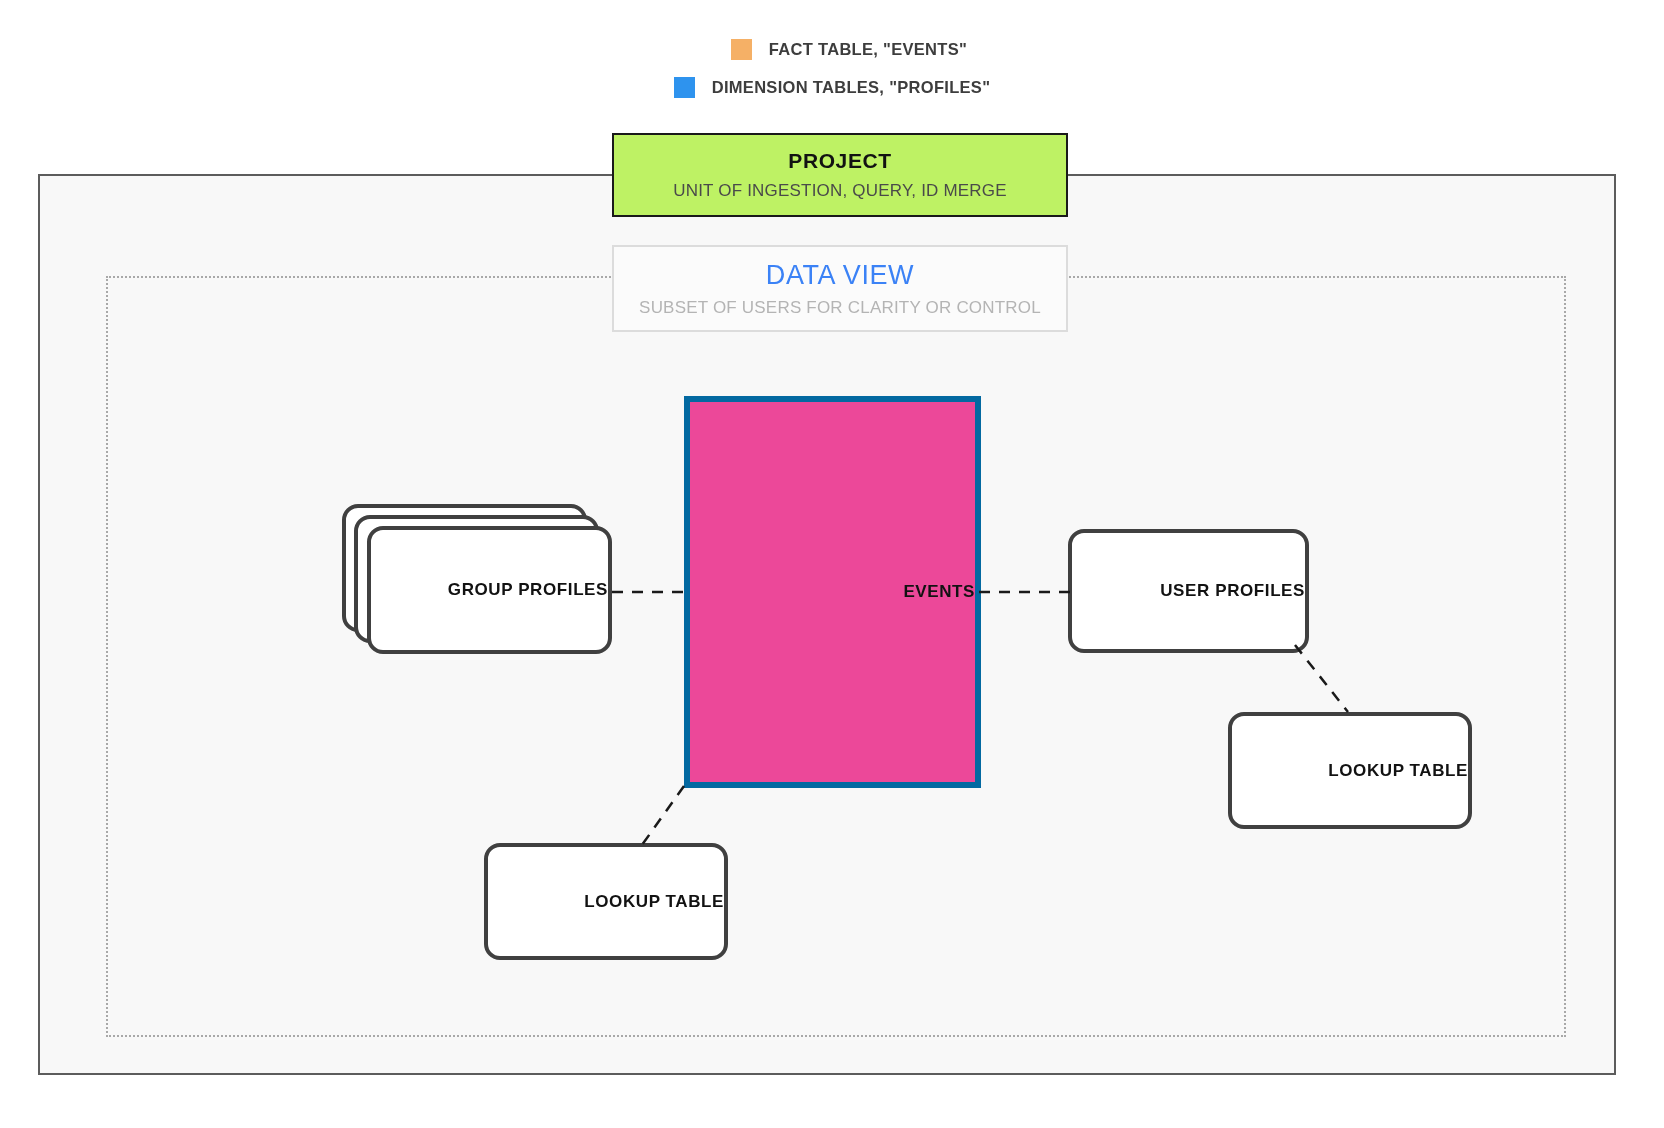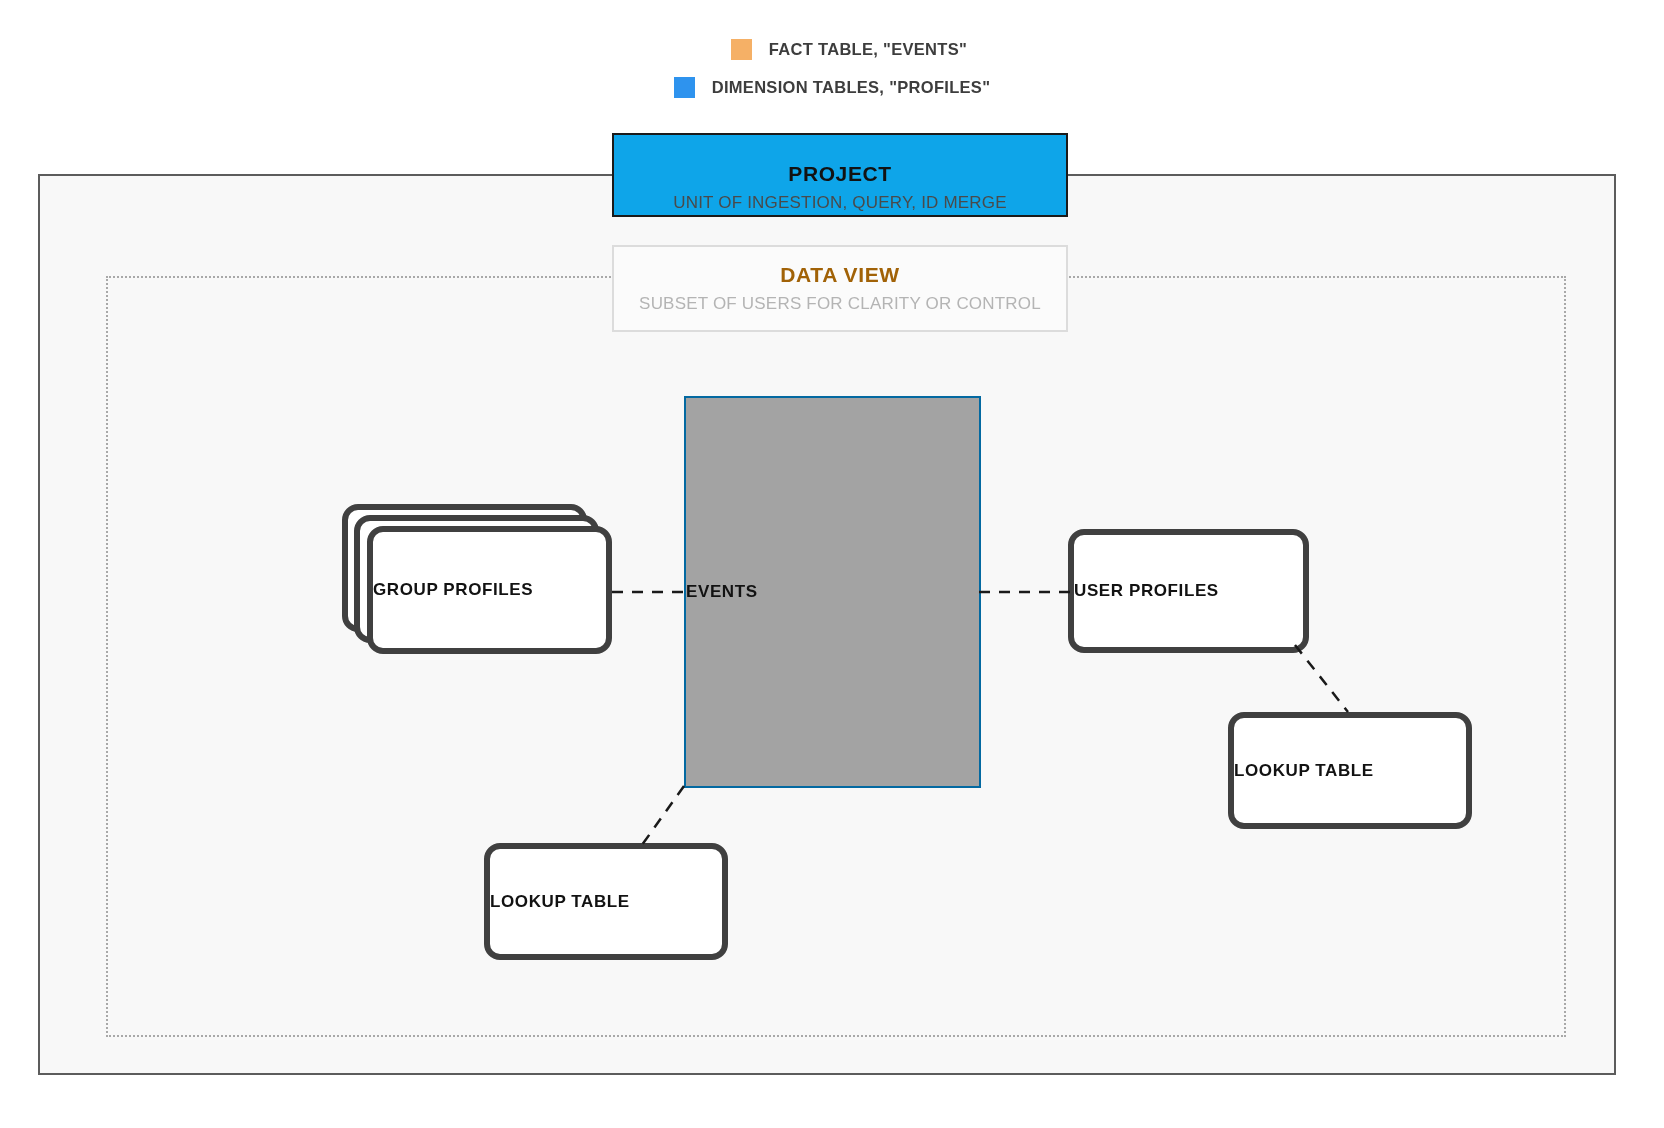--- a/index.html
+++ b/index.html
@@ -75,27 +75,27 @@
     box-sizing: border-box;
   }
 
   
   .project-box {
     position: absolute;
     left: 612px;
     top: 133px;
     width: 456px;
     height: 84px;
-    background: #0ea5e9;
+    background: #bef264;
     border: 2px solid #1a1a1a;
     box-sizing: border-box;
     display: flex;
     flex-direction: column;
     align-items: center;
-    justify-content: flex-end;
+    justify-content: center;
   }
   .project-title {
     font-size: 21px;
     font-weight: bold;
     color: #121212;
     letter-spacing: 0.6px;
     line-height: 1.35;
   }
   .project-sub {
     font-size: 17px;
@@ -115,66 +115,66 @@
     height: 87px;
     background: #fbfbfb;
     border: 2px solid #dcdcdc;
     box-sizing: border-box;
     display: flex;
     flex-direction: column;
     align-items: center;
     justify-content: center;
   }
   .dataview-title {
-    font-size: 21px;
-    font-weight: bold;
-    color: #a16207;
+    font-size: 27px;
+    font-weight: normal;
+    color: #3b82f6;
     letter-spacing: 0.6px;
     line-height: 1.35;
   }
   .dataview-sub {
     font-size: 17px;
     font-weight: normal;
     color: #b4b4b4;
     letter-spacing: 0.2px;
     line-height: 1.4;
     margin-top: 2px;
   }
 
   
   .events-box {
     position: absolute;
     left: 684px;
     top: 396px;
     width: 297px;
     height: 392px;
-    background: #a3a3a3;
-    border: 2px solid #0369a1;
-    box-sizing: border-box;
-    display: flex;
-    align-items: center;
-    justify-content: flex-start;
+    background: #ec4899;
+    border: 6px solid #0369a1;
+    box-sizing: border-box;
+    display: flex;
+    align-items: center;
+    justify-content: flex-end;
   }
   .events-label {
     font-size: 17px;
     font-weight: bold;
     color: #121212;
     letter-spacing: 0.6px;
   }
 
   
   .card {
     position: absolute;
     background: #ffffff;
-    border: 6px solid #404040;
+    border: 4px solid #404040;
     border-radius: 16px;
     box-sizing: border-box;
     display: flex;
     align-items: center;
-    justify-content: flex-start;
+    justify-content: flex-end;
   }
   .card-label {
     font-size: 17px;
     font-weight: bold;
     color: #121212;
     letter-spacing: 0.6px;
     white-space: nowrap;
   }
 
   

